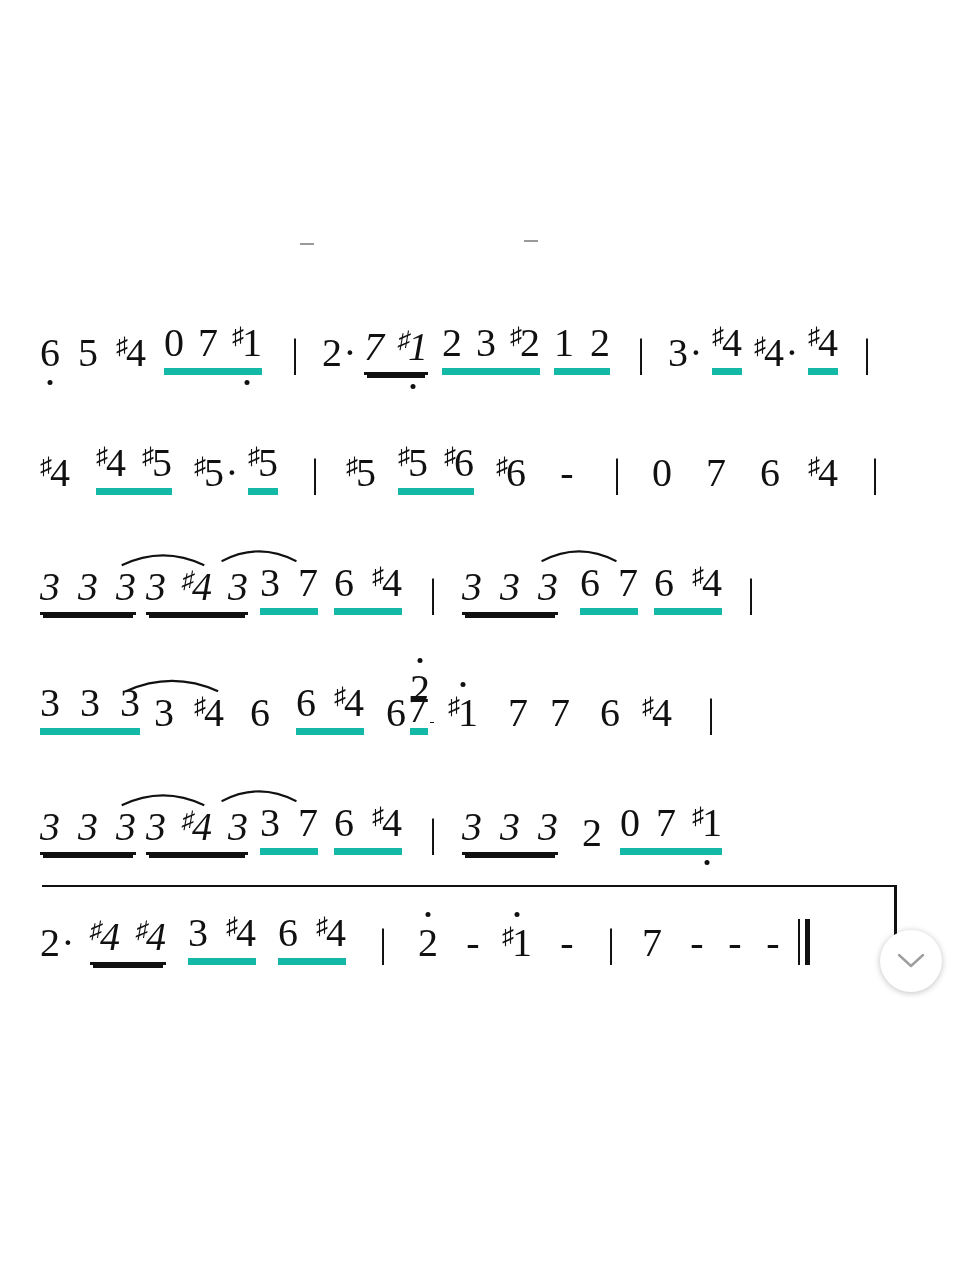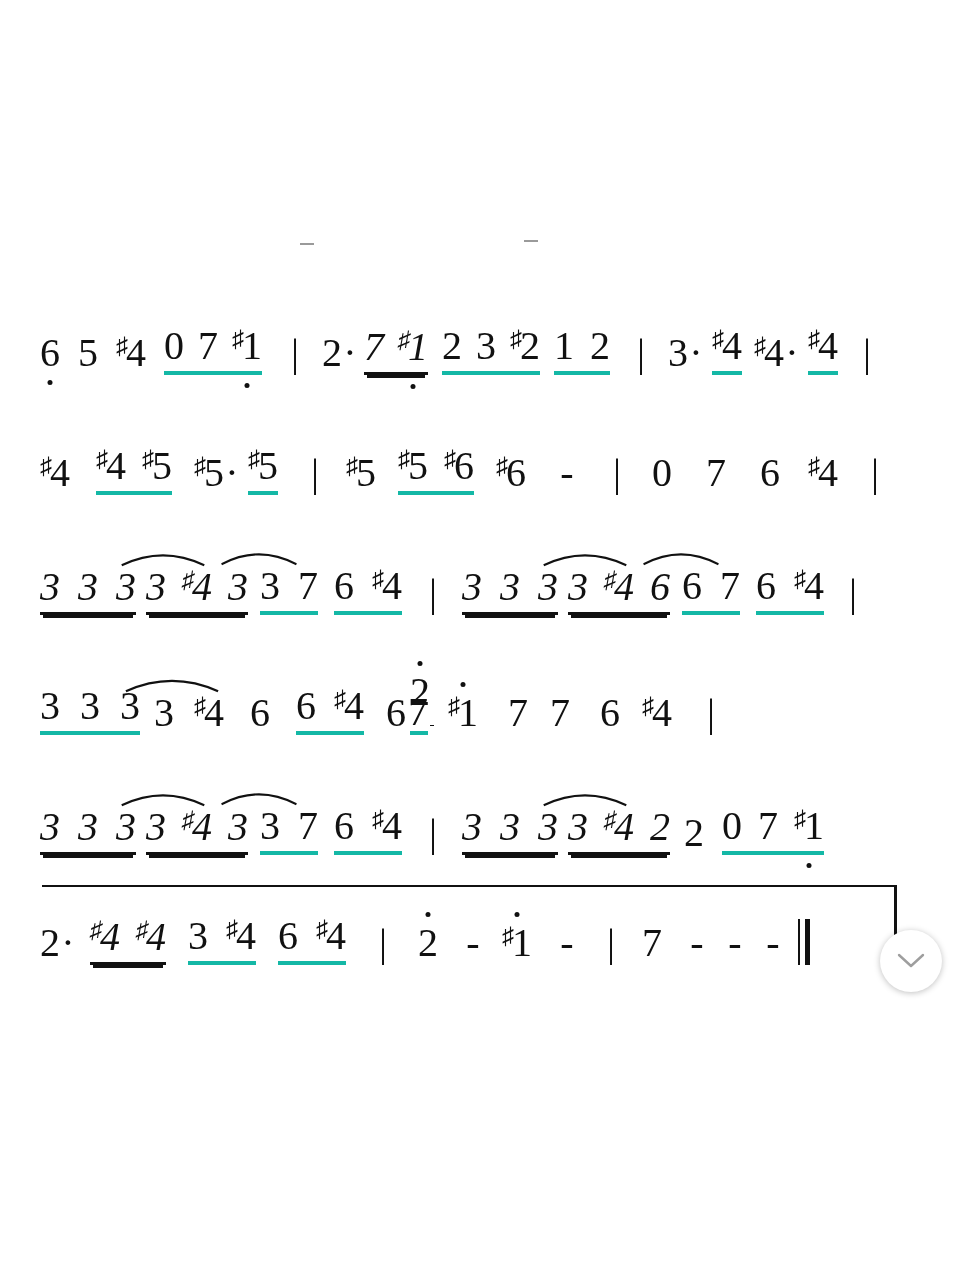--- a/index.html
+++ b/index.html
@@ -101,21 +101,21 @@
   
   .augdot {
     display: inline-block;
     font-size: 40px;
     line-height: 44px;
     width: 16px;
     text-align: center;
   }
 
   
-  .beam1 { border-bottom: 4px solid #14b8a6; padding-bottom: 3px; }
+  .beam1 { border-bottom: 7px solid #14b8a6; padding-bottom: 3px; }
   .beam2 {
     border-bottom: 3px solid #111;
     padding-bottom: 3px;
     box-shadow: 0 6px 0 -3px #111;
     font-style: italic;
   }
 
   .group {
     display: inline-block;
     position: relative;
@@ -361,32 +361,20 @@
       <span class="bar">|</span>
       <span class="sp" style="width:16px"></span>
       <span class="group beam2">
         <span class="note">3</span>
         <span class="sp" style="width:10px"></span>
         <span class="note">3</span>
         <span class="sp" style="width:10px"></span>
         <span class="note">3</span>
       </span>
       <span class="sp" style="width:10px"></span>
-      <span class="group beam2">
-        <span class="slur" style="left:-26px; width:86px;">
-          <svg viewBox="0 0 100 20" preserveAspectRatio="none">
-              <path d="M2,18 Q50,-4 98,18" fill="none" stroke="#111" stroke-width="2.4"></path>
-            </svg>
-        </span>
-        <span class="note">3</span>
-        <span class="sp" style="width:8px"></span>
-        <span class="note"><span class="acc">♯</span>4</span>
-        <span class="sp" style="width:8px"></span>
-        <span class="note">6</span>
-      </span>
       <span class="sp" style="width:12px"></span>
       <span class="group beam1">
         <span class="slur" style="left:-40px; width:78px;">
           <svg viewBox="0 0 100 20" preserveAspectRatio="none">
               <path d="M2,18 Q50,-4 98,18" fill="none" stroke="#111" stroke-width="2.4"></path>
             </svg>
         </span>
         <span class="note">6</span>
         <span class="sp" style="width:10px"></span>
         <span class="note">7</span>
@@ -491,32 +479,20 @@
       <span class="bar">|</span>
       <span class="sp" style="width:16px"></span>
       <span class="group beam2">
         <span class="note">3</span>
         <span class="sp" style="width:10px"></span>
         <span class="note">3</span>
         <span class="sp" style="width:10px"></span>
         <span class="note">3</span>
       </span>
       <span class="sp" style="width:10px"></span>
-      <span class="group beam2">
-        <span class="slur" style="left:-26px; width:86px;">
-          <svg viewBox="0 0 100 20" preserveAspectRatio="none">
-              <path d="M2,18 Q50,-4 98,18" fill="none" stroke="#111" stroke-width="2.4"></path>
-            </svg>
-        </span>
-        <span class="note">3</span>
-        <span class="sp" style="width:8px"></span>
-        <span class="note"><span class="acc">♯</span>4</span>
-        <span class="sp" style="width:8px"></span>
-        <span class="note">2</span>
-      </span>
       <span class="sp" style="width:14px"></span>
       <span class="note">2</span>
       <span class="sp" style="width:18px"></span>
       <span class="group beam1">
         <span class="note">0</span>
         <span class="sp" style="width:8px"></span>
         <span class="note">7</span>
         <span class="sp" style="width:8px"></span>
         <span class="note dot-dn2"><span class="acc">♯</span>1</span>
       </span>

